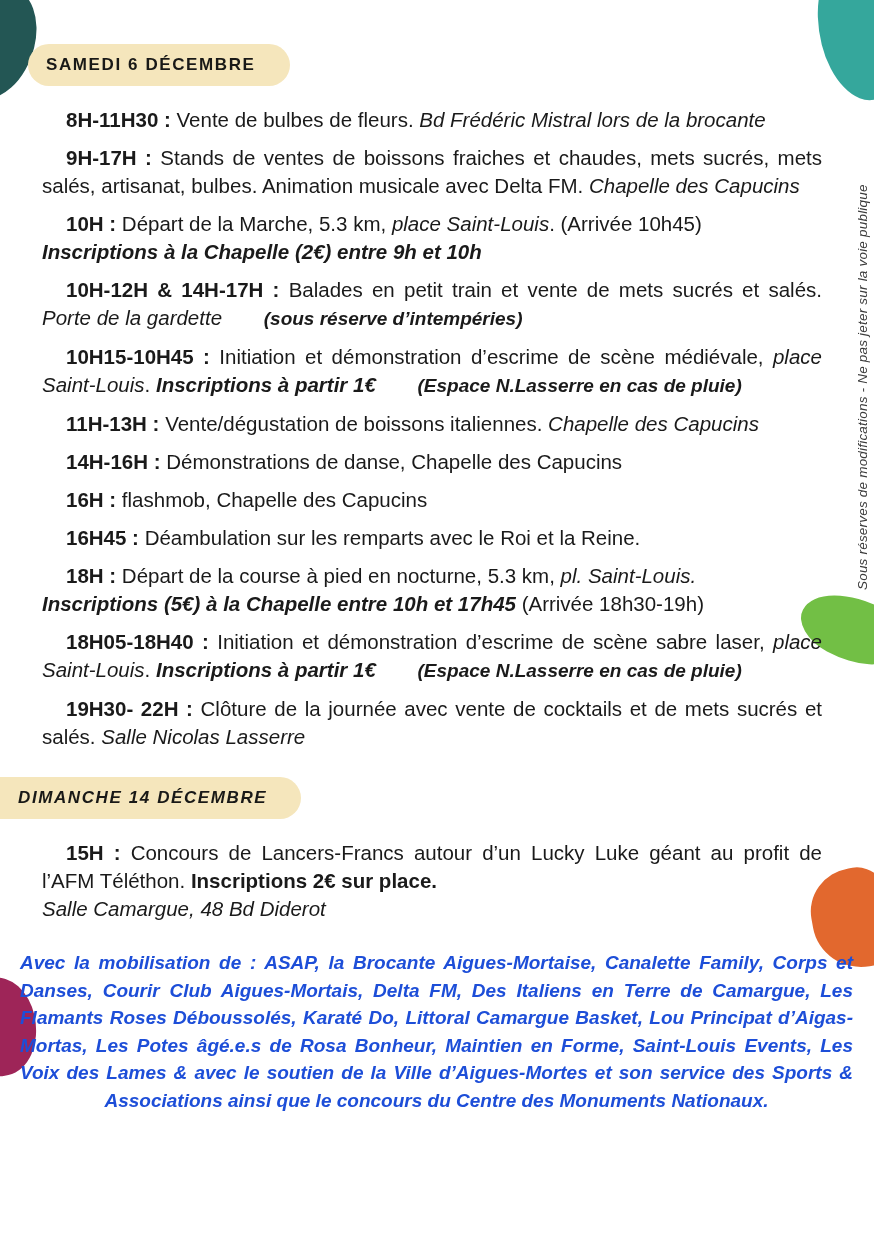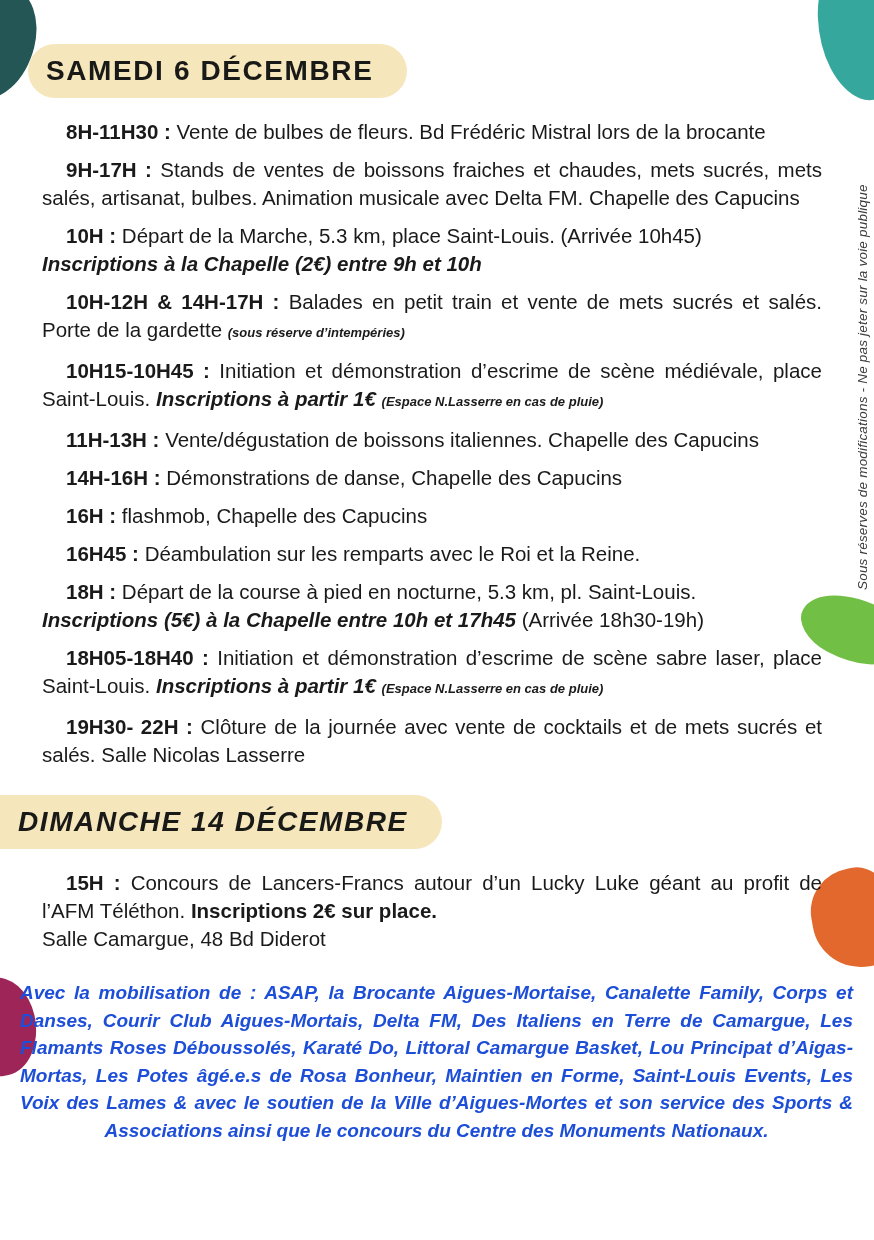--- a/index.html
+++ b/index.html
@@ -33,40 +33,40 @@
     font-style:italic; font-size:13.5px; letter-spacing:0.2px;
     color:#3c3c3c; white-space:nowrap;
   }
 
   .content { position:absolute; left:42px; top:0; width:780px; }
 
   .day-section { display:block; }
   .day-title {
     display:inline-block; margin:0;
     background:#f5e6bc; color:#191917;
-    font-size:28px; font-weight:800; letter-spacing:1.6px;
+    font-size:17px; font-weight:800; letter-spacing:1.6px;
     padding:11px 34px 11px 18px; border-radius:27px;
   }
   .section-0 { margin-top:44px; }
   .section-0 .day-title { margin-left:-14px; }
   .section-1 { margin-top:26px; }
   .section-1 .day-title { margin-left:-42px; border-radius:0 27px 27px 0;font-style:italic; }
 
   .events { margin-top:20px; }
   .event {
     font-size:20.5px; line-height:28px;
     margin:0 0 10px 0;
     text-align:justify;
     hyphens:none;
   }
   .sg-time { font-weight:800;margin-left:24px; }
-  .sg-it   { }
+  .sg-it   { font-style:italic; }
   .sg-b    { font-weight:700; }
   .sg-bi   { font-weight:700; font-style:italic; }
-  .sg-bis  { font-weight:700; font-style:italic; font-size:13px; }
+  .sg-bis  { font-weight:700; font-style:italic; font-size:19px;margin-left:36px; }
 
   .footer {
     font-weight:700; font-style:italic;
     font-size:19px; line-height:27.5px;
     text-align:justify; text-align-last:center;
     margin:26px -31px 0 -22px;
     color:#1d4ed8;
   }
 </style>
 </head>

